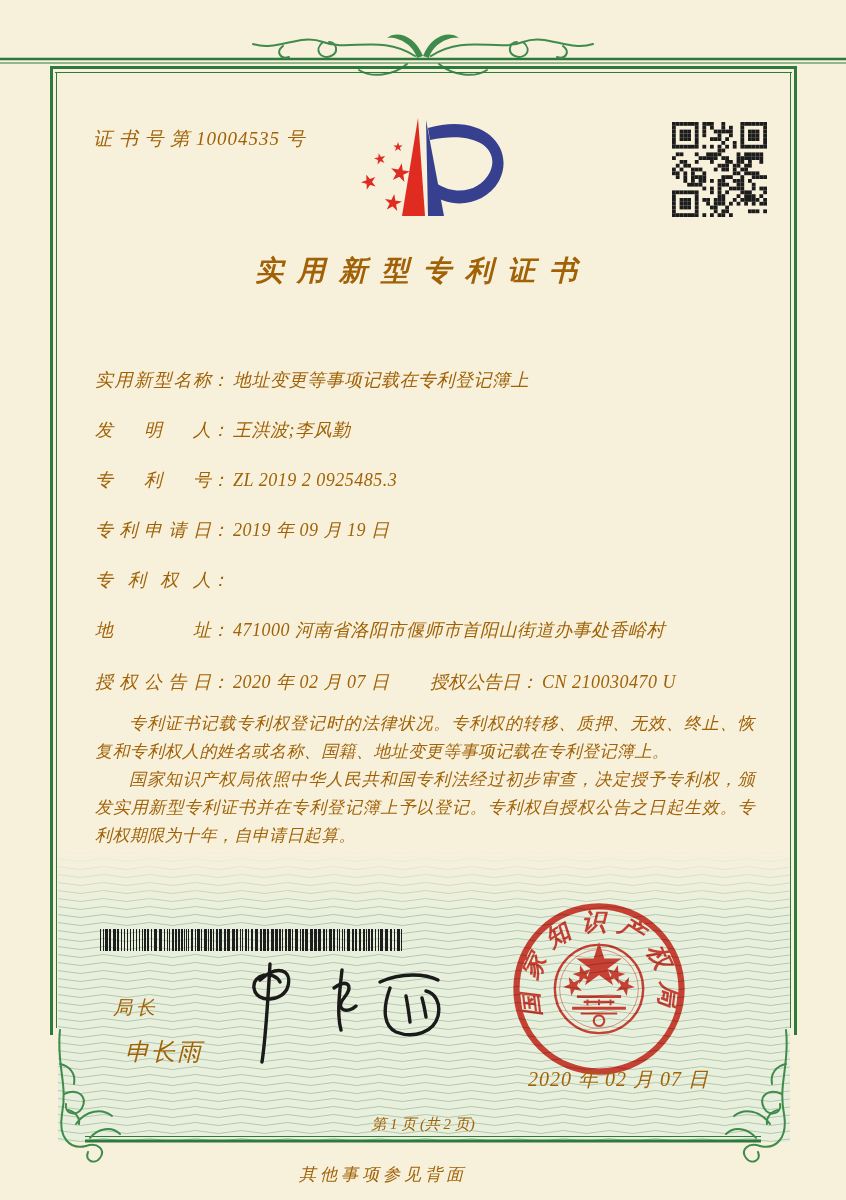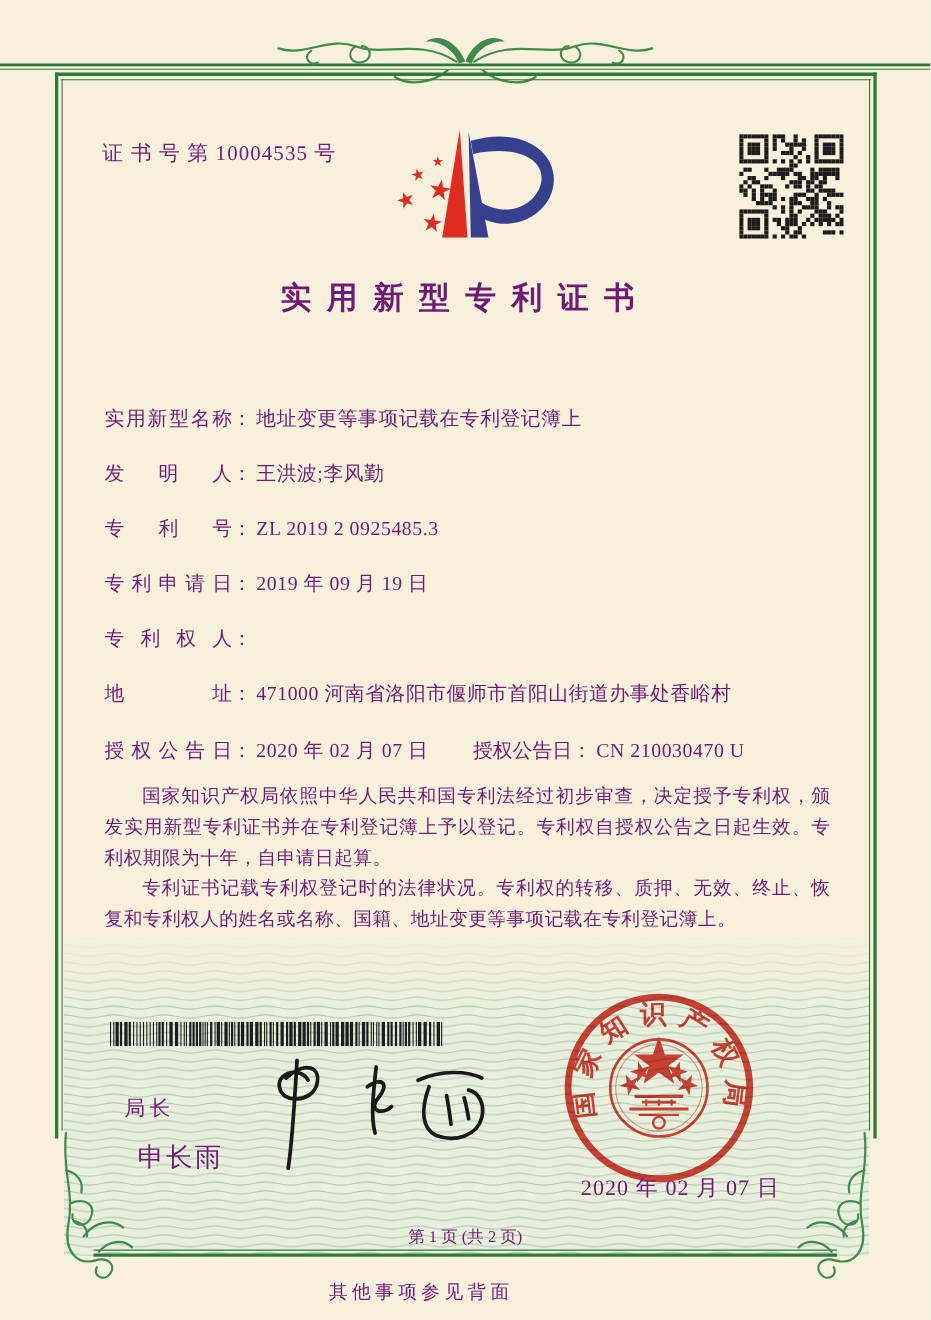--- a/index.html
+++ b/index.html
@@ -1,19 +1,19 @@
 <!DOCTYPE html>
 <html><head>
 <meta charset="utf-8">
 <style>
   html,body{margin:0;padding:0;background:#e8e4d4;}
   .page{
     position:relative;width:846px;height:1200px;margin:0 auto;
     background:#f7f1dc;overflow:hidden;
-    font-family:"Liberation Serif","DejaVu Serif",serif;color:#701a75;
+    font-family:"Liberation Serif","DejaVu Serif",serif;color:#a16207;font-style:italic;
   }
   svg{display:block}
   .abs{position:absolute}
   
   #deco{position:absolute;left:0;top:0;width:846px;height:1200px;z-index:0}
   
   .cert-no{left:93px;top:126px;font-size:19px;letter-spacing:1px;z-index:2}
   .logo{left:338px;top:104px;width:184px;height:132px;z-index:2}
   .qr{left:672px;top:122px;width:95px;height:95px;z-index:2}
   .title{left:0;top:252px;width:846px;text-align:center;font-size:28px;font-weight:bold;
@@ -460,22 +460,22 @@
       <span class="fvalue">2020 年 02 月 07 日</span>
       <span class="grant-no">
         <span class="glabel">授权公告日</span>
           <span class="fcolon">：</span>
         <span class="fvalue">CN 210030470 U</span>
       </span>
     </div>
   </div>
 
   <div class="abs paras">
+    <p>专利证书记载专利权登记时的法律状况。专利权的转移、质押、无效、终止、恢复和专利权人的姓名或名称、国籍、地址变更等事项记载在专利登记簿上。</p>
     <p>国家知识产权局依照中华人民共和国专利法经过初步审查，决定授予专利权，颁发实用新型专利证书并在专利登记簿上予以登记。专利权自授权公告之日起生效。专利权期限为十年，自申请日起算。</p>
-    <p>专利证书记载专利权登记时的法律状况。专利权的转移、质押、无效、终止、恢复和专利权人的姓名或名称、国籍、地址变更等事项记载在专利登记簿上。</p>
   </div>
 
   <div class="abs barcode" id="barcode">
       <i style="left:0px;width:1px"></i>
       <i style="left:3px;width:1px"></i>
       <i style="left:5px;width:3px"></i>
       <i style="left:9px;width:2px"></i>
       <i style="left:13px;width:3px"></i>
       <i style="left:17px;width:2px"></i>
       <i style="left:21px;width:1px"></i>

